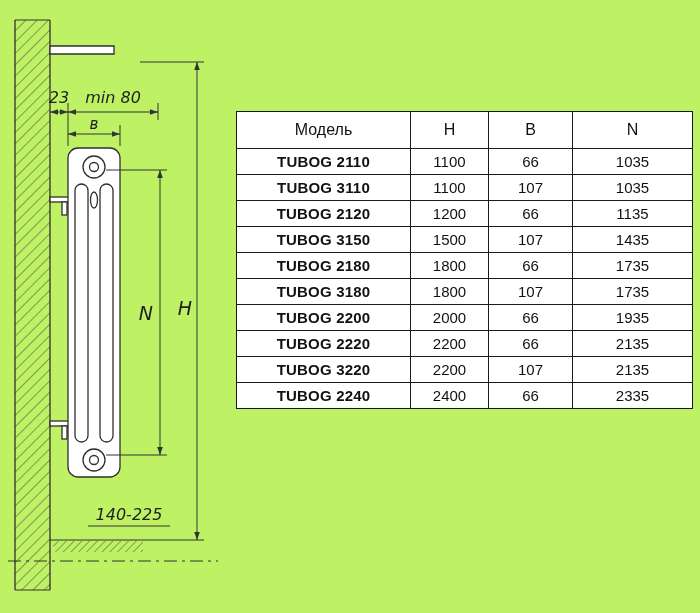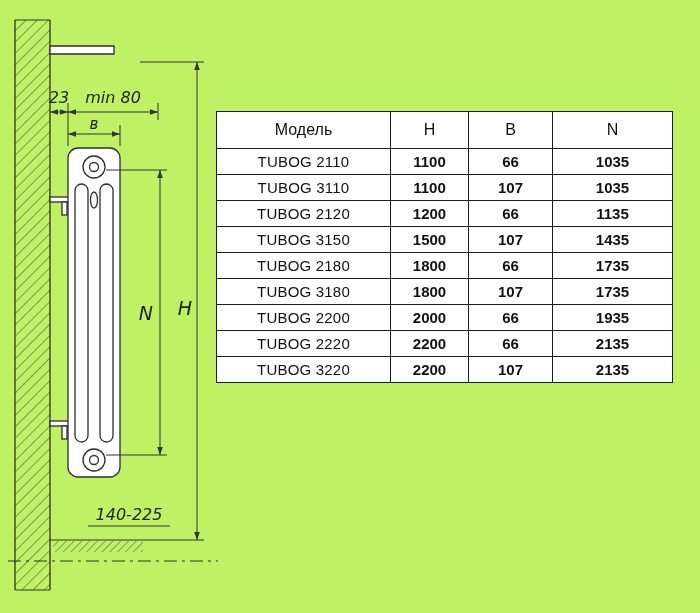--- a/index.html
+++ b/index.html
@@ -9,31 +9,31 @@
   }
   svg.drawing { position:absolute; left:0; top:0; }
   svg.drawing .obj { stroke:#2f2f2f; stroke-width:1.3; fill:#ffffff; }
   svg.drawing .thin { stroke:#333333; stroke-width:1; fill:none; }
   svg.drawing .arrow { fill:#333333; stroke:none; }
   svg.drawing text.dim {
     font-family:"DejaVu Sans", sans-serif; font-style:italic;
     fill:#1f1f1f;
   }
   table.spec {
-    position:absolute; left:216px; top:111px; width:456px;
+    position:absolute; left:236px; top:111px; width:456px;
     border-collapse:collapse; table-layout:fixed;
     color:#111;
   }
   table.spec th, table.spec td {
     border:1.6px solid #1a1a1a; text-align:center; vertical-align:middle;
     padding:0; background:#fff;
   }
   table.spec th { height:36px; font-size:16px; font-weight:400; }
-  table.spec td { height:25px; font-size:15px; font-weight:700; }
-  table.spec td.model { font-weight:400; letter-spacing:0.2px; }
+  table.spec td { height:25px; font-size:15px; font-weight:400; }
+  table.spec td.model { font-weight:700; letter-spacing:0.2px; }
 </style>
 </head>
 <body>
 
 <div class="stage">
 
   <svg class="drawing" width="232" height="613" viewBox="0 0 232 613">
     <defs>
       <pattern id="hatch" width="8" height="8" patternUnits="userSpaceOnUse" patternTransform="rotate(45)">
         <line x1="0" y1="0" x2="0" y2="8" stroke="#4a4a4a" stroke-width="1.1"></line>
@@ -176,16 +176,22 @@
           <td>2200</td>
           <td>66</td>
           <td>2135</td>
         </tr>
         <tr>
           <td class="model">TUBOG 3220</td>
           <td>2200</td>
           <td>107</td>
           <td>2135</td>
         </tr>
+        <tr>
+          <td class="model">TUBOG 2240</td>
+          <td>2400</td>
+          <td>66</td>
+          <td>2335</td>
+        </tr>
       </tbody>
   </table>
 
 </div>
 
 </body></html>

